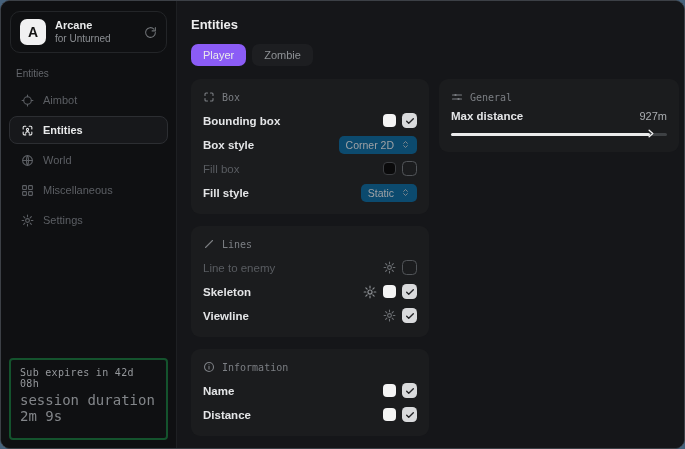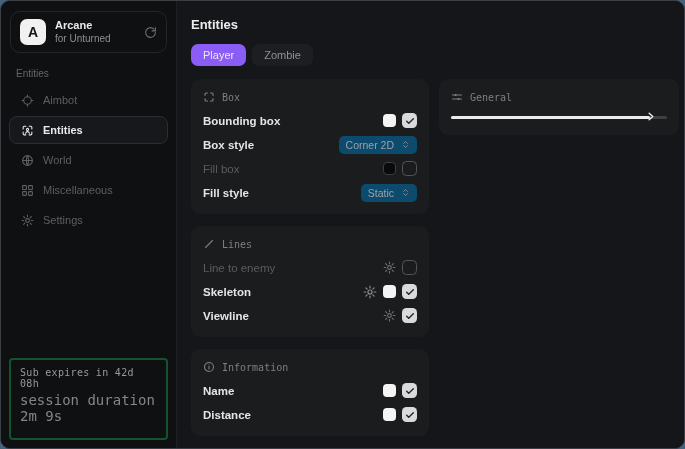--- a/index.html
+++ b/index.html
@@ -352,20 +352,24 @@
             <span class="picon">
               <svg width="12" height="12" viewBox="0 0 24 24" fill="none" stroke="currentColor" stroke-width="2.2" stroke-linecap="round">
                 <path d="M3 8h18M3 16h18"></path>
                   <circle cx="9" cy="8" r="2.2" fill="currentColor" stroke="none"></circle>
                   <circle cx="15" cy="16" r="2.2" fill="currentColor" stroke="none"></circle>
               </svg>
             </span>
             <span>General</span>
           </div>
 
+          <div class="gen-row">
+            <span class="row-label">Max distance</span>
+            <span class="gen-value">927m</span>
+          </div>
 
           <div class="slider">
             <div class="slider-track"></div>
             <div class="slider-fill" style="width:92%"></div>
             <span class="slider-thumb" style="left:92%">
               <svg width="11" height="11" viewBox="0 0 24 24" fill="none" stroke="currentColor" stroke-width="3" stroke-linecap="round" stroke-linejoin="round">
                   <path d="M9 5l8 7-8 7"></path>
                 </svg>
             </span>
           </div>

